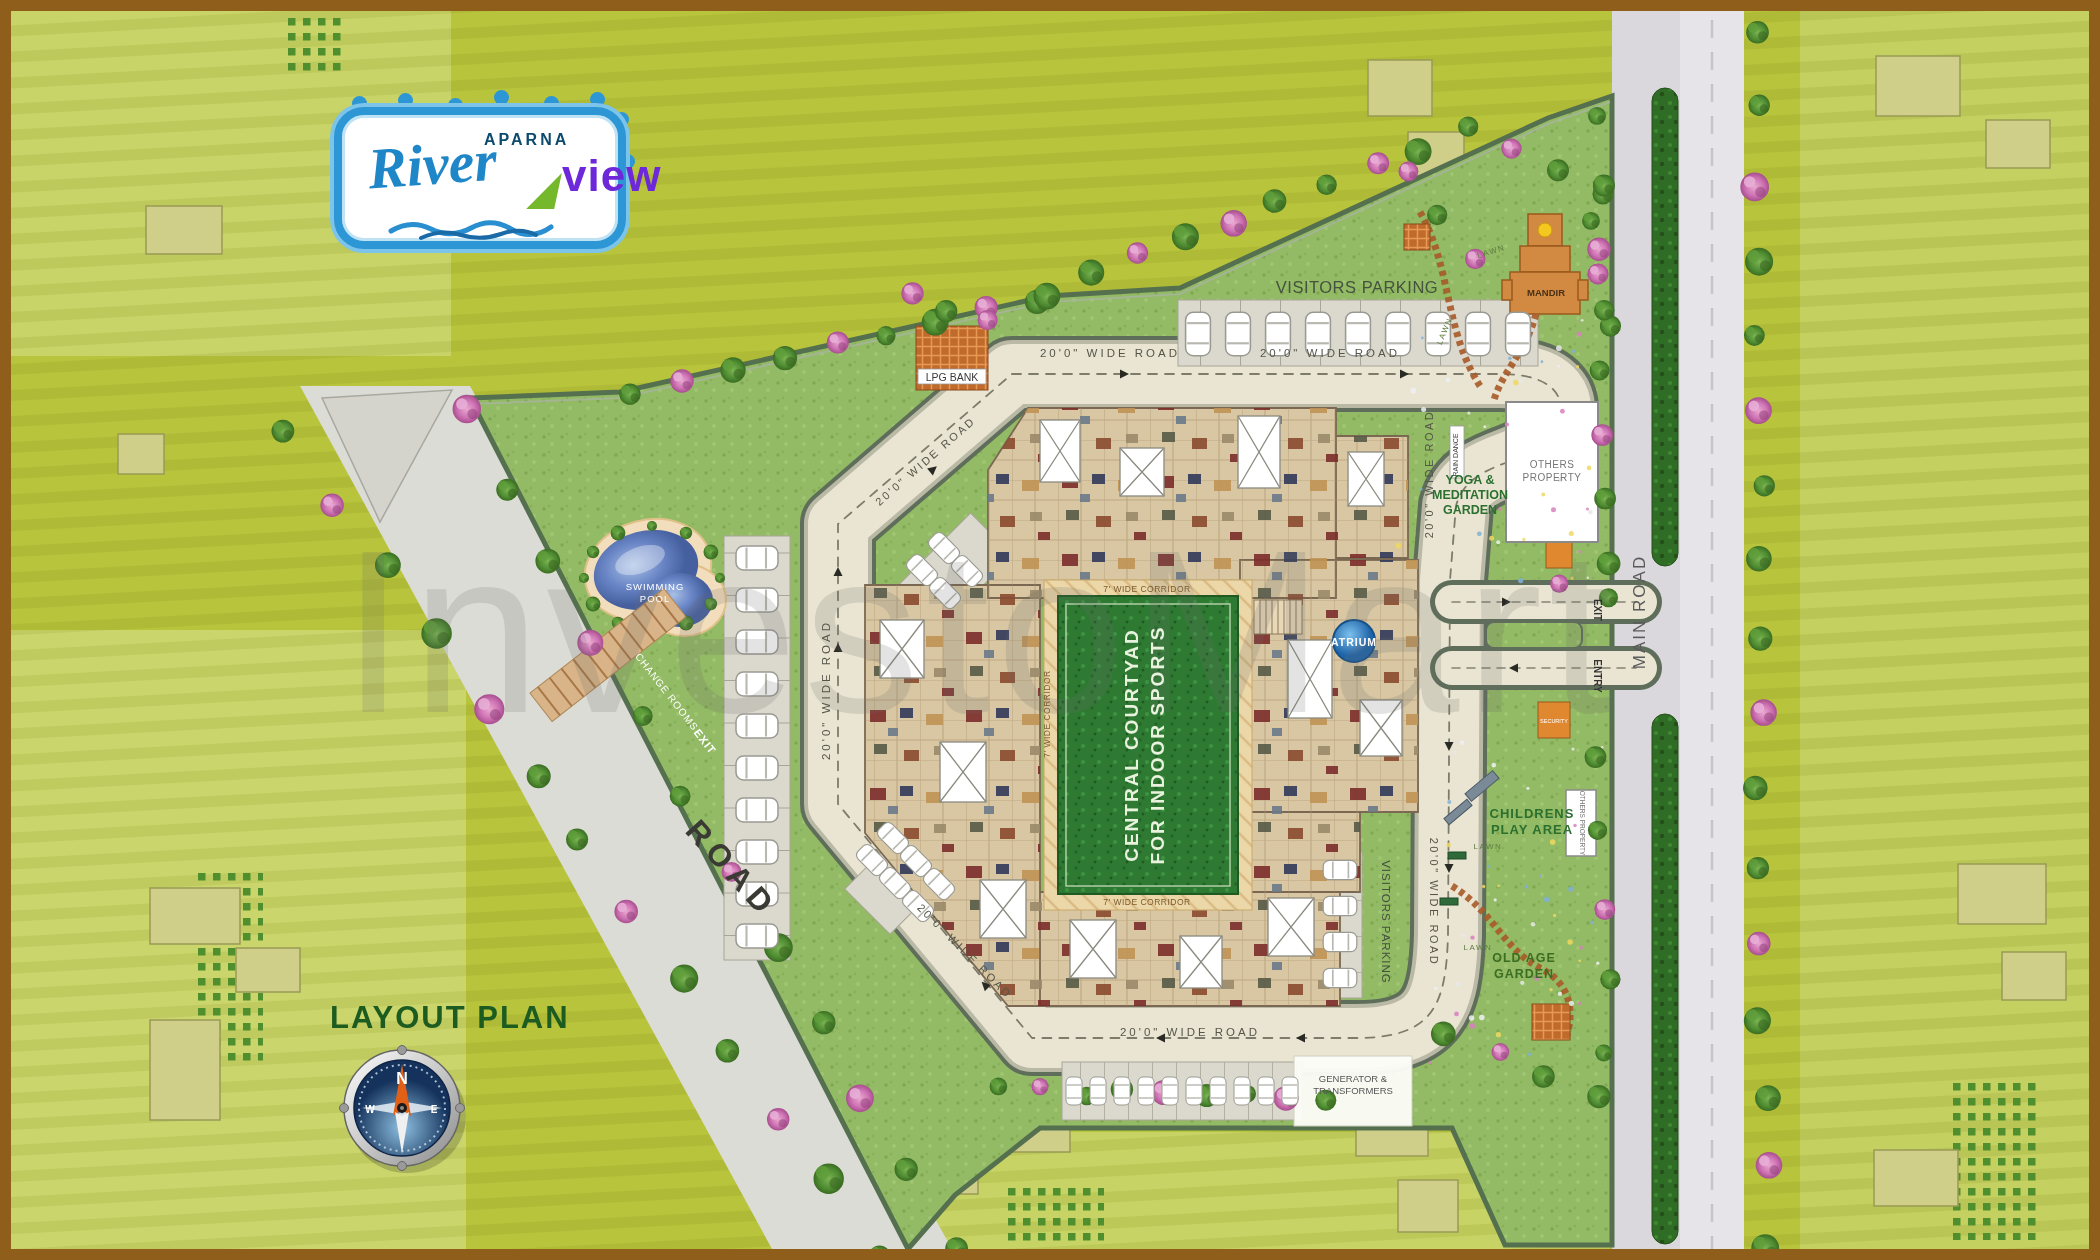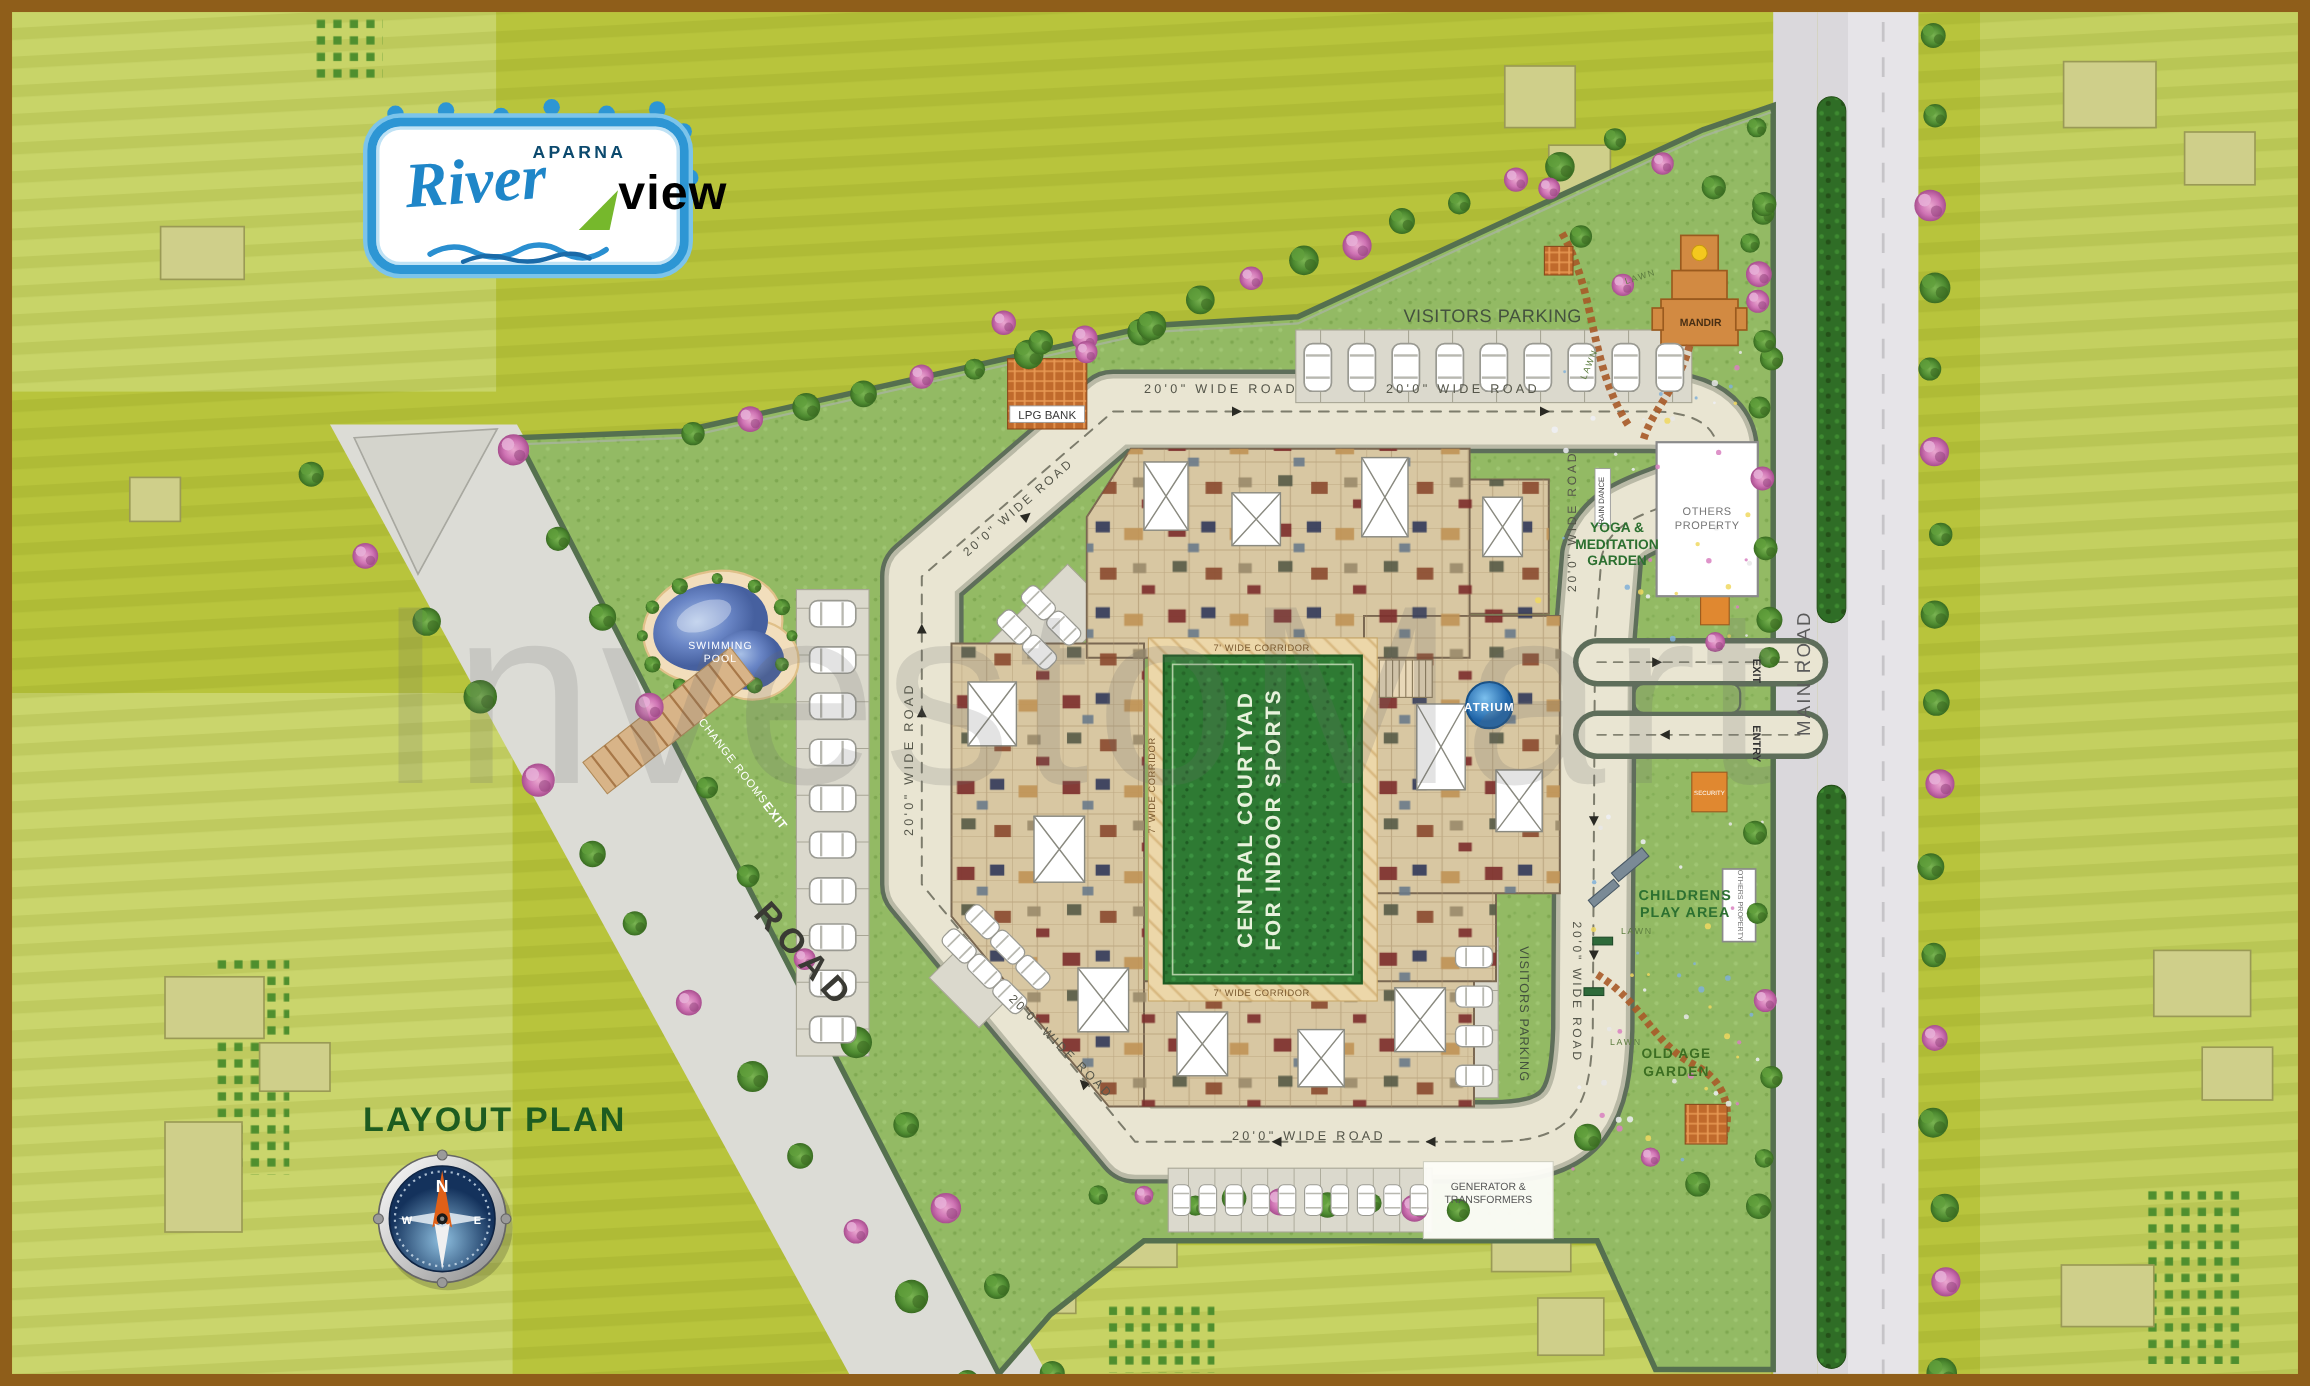--- a/index.html
+++ b/index.html
@@ -16,21 +16,21 @@
     box-shadow:46px -3px 0 #2d96d4,96px 2px 0 #2d96d4,142px -6px 0 #2d96d4,192px 0px 0 #2d96d4,238px -4px 0 #2d96d4,
     262px 16px 0 #2d96d4,268px 58px 0 #2d96d4,262px 104px 0 #2d96d4,236px 132px 0 #2d96d4,186px 138px 0 #2d96d4,
     136px 132px 0 #2d96d4,88px 138px 0 #2d96d4,40px 132px 0 #2d96d4,-8px 124px 0 #2d96d4,-14px 76px 0 #2d96d4,-10px 28px 0 #2d96d4;}
   .logo-aparna{position:absolute;left:150px;top:24px;font-family:"Liberation Sans",sans-serif;font-weight:bold;
                font-size:16px;letter-spacing:3px;color:#0c4a6e;}
   .logo-river{position:absolute;left:34px;top:24px;font-family:"Liberation Serif",serif;font-style:italic;font-weight:bold;
               font-size:58px;color:#1f86c8;transform:rotate(-4deg);}
   .logo-sail{position:absolute;left:196px;top:66px;width:0;height:0;border-left:28px solid transparent;
              border-bottom:36px solid #76b82c;transform:skewX(-12deg);}
   .logo-view{position:absolute;left:228px;top:44px;font-family:"Liberation Sans",sans-serif;font-weight:bold;
-             font-size:44px;color:#000000;letter-spacing:1px;}
+             font-size:44px;color:#6d28d9;letter-spacing:1px;}
   .logo-waves{position:absolute;left:52px;bottom:8px;}
 </style>
 </head>
 <body>
 
 <div class="stage">
 
 <svg width="2078" height="1238" viewBox="11 11 2078 1238">
 <defs>
   <radialGradient id="gTreeG">

